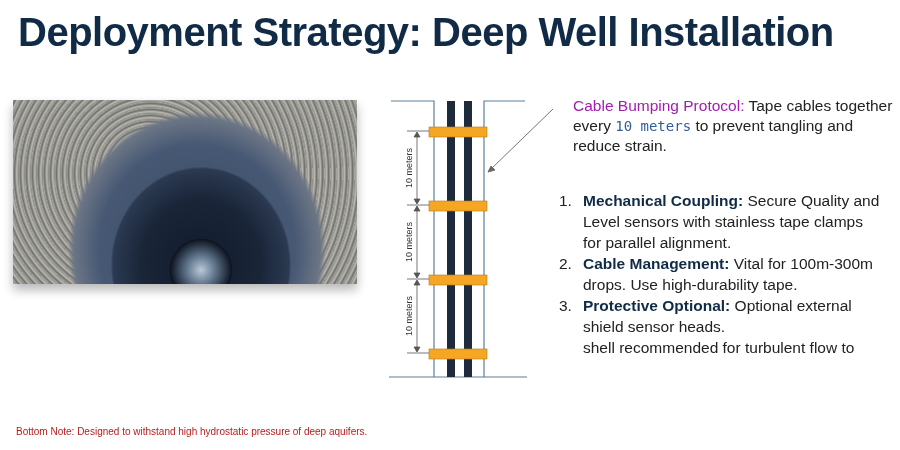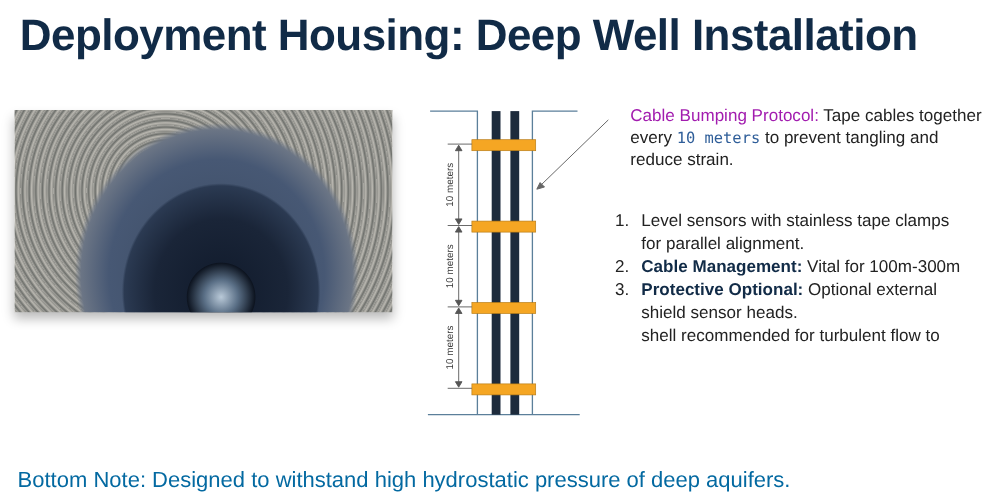--- a/index.html
+++ b/index.html
@@ -40,27 +40,27 @@
       position: absolute; left: 556px; top: 190px; width: 344px;
       font-size: 15.5px; line-height: 21px; color: #222;
       list-style: none; overflow: hidden; white-space: nowrap;
     }
     .steps li { position: relative; padding-left: 27px; }
     .steps .num { position: absolute; left: 3px; top: 0; }
     .steps .head { font-weight: bold; color: #112b47; }
     .steps .line { display: block; }
 
     .bottom-note {
-      position: absolute; left: 16px; top: 426px; font-size: 20px; color: #0369a1;
+      position: absolute; left: 16px; top: 426px; font-size: 10px; color: #b91c1c;
     }
   </style>
 </head>
 <body>
 
-<div class="title">Deployment Housing: Deep Well Installation</div>
+<div class="title">Deployment Strategy: Deep Well Installation</div>
 
 <div class="photo" style="height:184px;top:100px;">
   <div class="photo-inner" style="height:184px;"></div>
 </div>
 
 <svg class="diagram" viewBox="0 0 170 290" width="170" height="290">
 
   <g stroke="#5b7f9a" stroke-width="1.2" fill="none">
     <polyline points="6,4 49,4 49,280"></polyline>
     <polyline points="140,4 99,4 99,280"></polyline>
@@ -106,26 +106,28 @@
   </g>
 </svg>
 
 <div class="callout-text">
   <span class="lbl">Cable Bumping Protocol:</span><span> Tape cables together every </span><span class="mono">10 meters</span><span> to prevent tangling and reduce strain.</span>
 </div>
 
 <ol class="steps">
   <li>
     <span class="num">1.</span>
+    <span class="line"><span class="head">Mechanical Coupling:</span><span> Secure Quality and</span></span>
     <span class="line">Level sensors with stainless tape clamps</span>
     <span class="line">for parallel alignment.</span>
   </li>
   <li>
     <span class="num">2.</span>
     <span class="line"><span class="head">Cable Management:</span><span> Vital for 100m-300m</span></span>
+    <span class="line">drops. Use high-durability tape.</span>
   </li>
   <li>
     <span class="num">3.</span>
     <span class="line"><span class="head">Protective Optional:</span><span> Optional external</span></span>
     <span class="line">shield sensor heads.</span>
     <span class="line">shell recommended for turbulent flow to</span>
   </li>
 </ol>
 
 <div class="bottom-note">Bottom Note: Designed to withstand high hydrostatic pressure of deep aquifers.</div>

